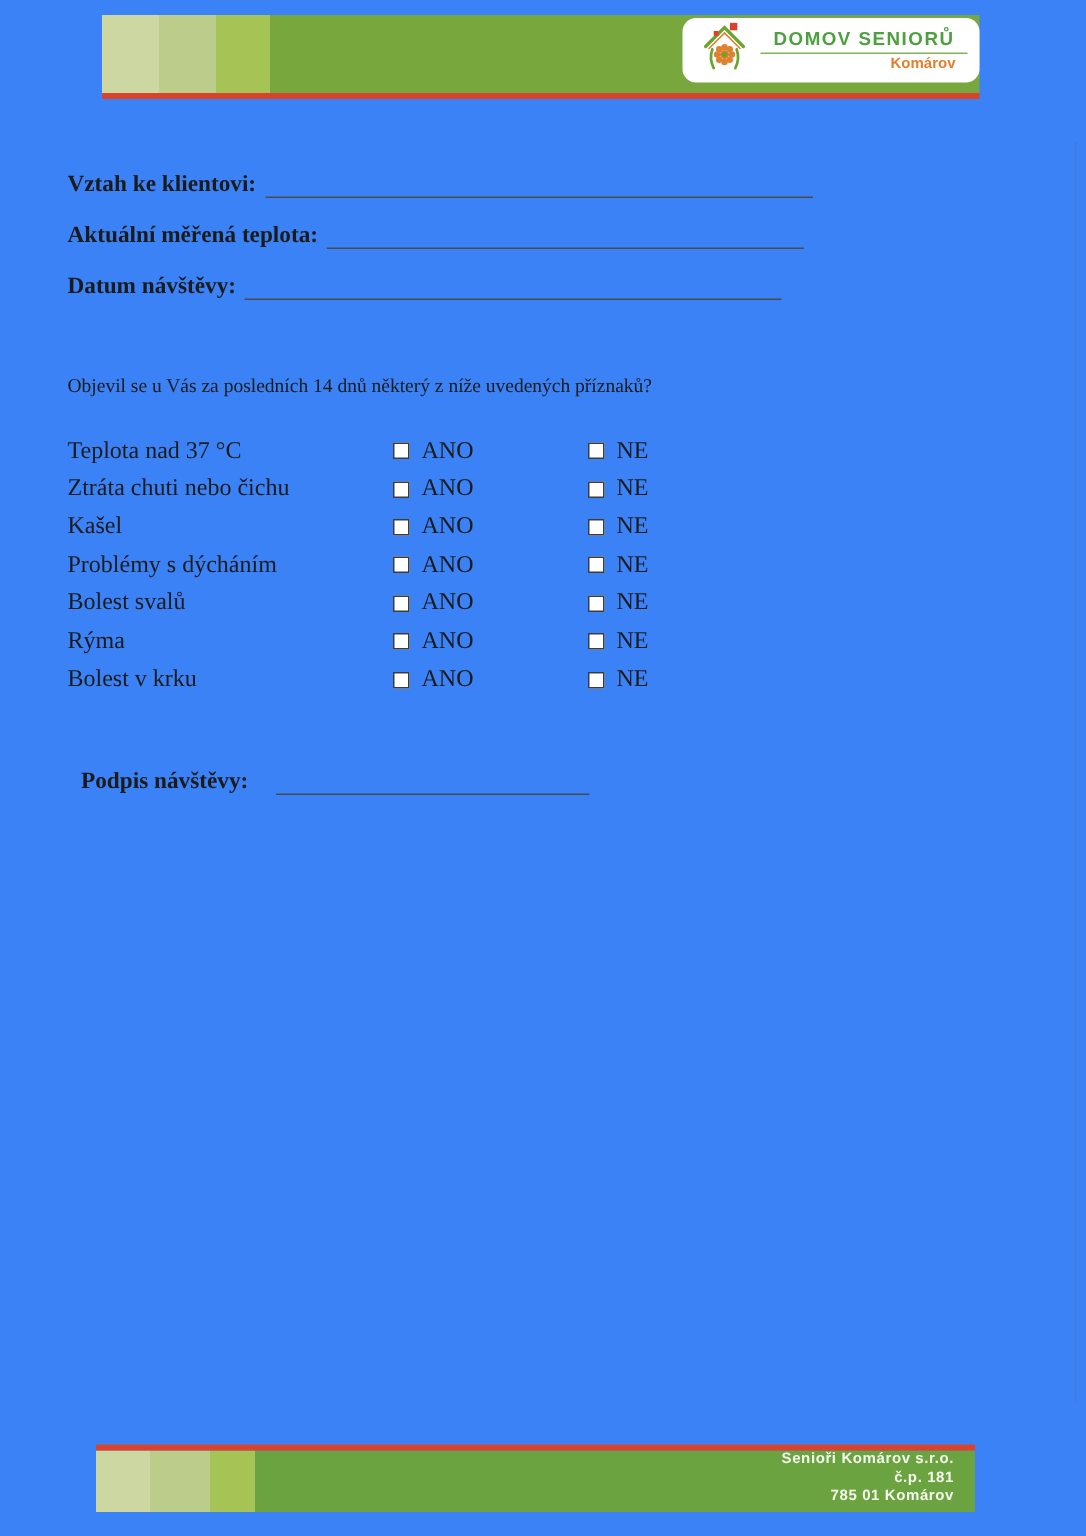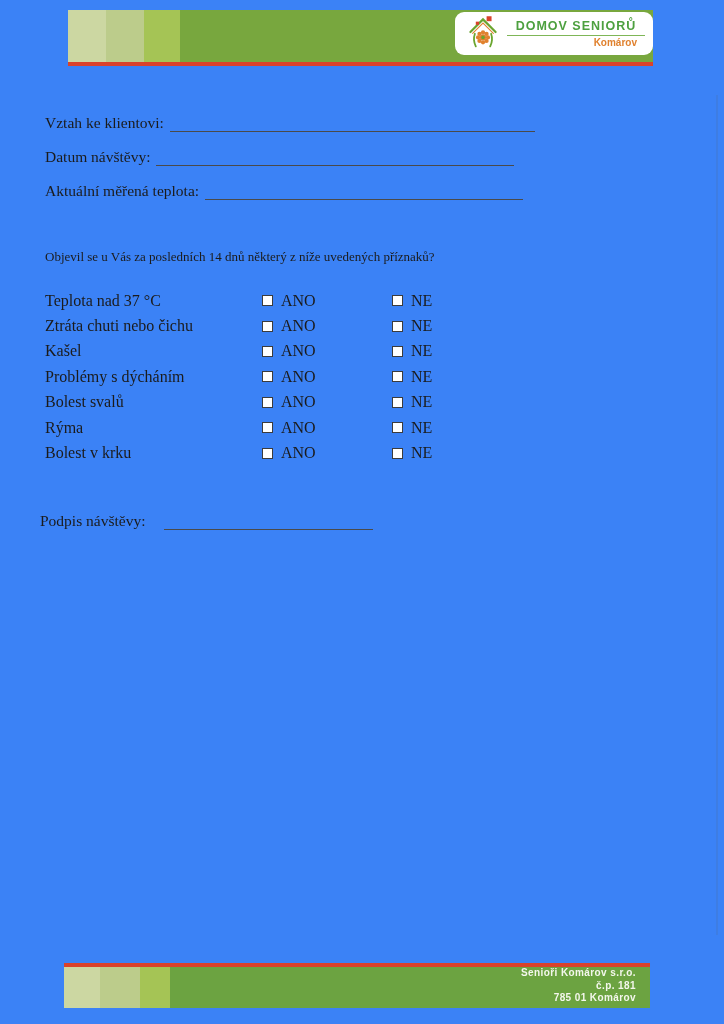--- a/index.html
+++ b/index.html
@@ -36,39 +36,39 @@
     color:#4da03f;width:100%;text-align:center;
   }
   .logo-rule{width:100%;height:1px;background:#7fb657;margin:2px 0 1px;}
   .logo-subtitle{
     font-family:"Liberation Sans", sans-serif;
     font-size:10px;font-weight:bold;color:#e0812e;padding-right:8px;
   }
   
   .fields{position:absolute;left:45px;top:113px;}
   .field-row{display:flex;align-items:flex-end;margin-bottom:15px;height:19px;font-size:15.5px;}
-  .field-label{white-space:nowrap;}
+  .field-label{white-space:nowrap;font-weight:bold;}
   .blank{display:inline-block;border-bottom:1px solid #4a4a4a;height:17px;margin-left:6px;}
   .w1{width:365px;} .w2{width:358px;} .w3{width:318px;} .w4{width:209px;}
   
   .question{position:absolute;left:45px;top:249px;font-size:13px;margin:0;white-space:nowrap;}
   
   .symptoms{position:absolute;left:45px;top:288px;width:420px;}
   .symptom-row{
     display:grid;grid-template-columns:217px 130px 1fr;
     align-items:center;height:25.4px;font-size:16px;
   }
   .opt-cell{display:flex;align-items:center;}
   .checkbox{
     display:inline-block;width:11px;height:11px;
     border:1.3px solid #3c3c3c;margin-right:8px;background:#fff;
     box-sizing:border-box;
   }
   
-  .signature{position:absolute;left:40px;top:511px;display:flex;align-items:flex-end;height:19px;font-size:15.5px;gap:12px;}
+  .signature{position:absolute;left:54px;top:511px;display:flex;align-items:flex-end;height:19px;font-size:15.5px;gap:12px;}
   
   .footer-banner{
     position:absolute;left:64px;top:963px;width:586px;height:41px;
     background:linear-gradient(90deg,
       #ccd7a2 0 36px,
       #bccc8b 36px 76px,
       #a5c455 76px 106px,
       #6ca341 106px 100%);
     border-top:4px solid #d9422b;
     display:flex;justify-content:flex-end;
@@ -121,26 +121,26 @@
       </span>
     </div>
   </div>
 
   <div class="fields">
     <div class="field-row">
       <span class="field-label">Vztah ke klientovi:</span>
       <span class="blank w1"></span>
     </div>
     <div class="field-row">
+      <span class="field-label">Aktuální měřená teplota:</span>
+      <span class="blank w3"></span>
+    </div>
+    <div class="field-row">
       <span class="field-label">Datum návštěvy:</span>
       <span class="blank w2"></span>
-    </div>
-    <div class="field-row">
-      <span class="field-label">Aktuální měřená teplota:</span>
-      <span class="blank w3"></span>
     </div>
   </div>
 
   <p class="question">Objevil se u Vás za posledních 14 dnů některý z níže uvedených příznaků?</p>
 
   <div class="symptoms">
 
     <div class="symptom-row">
       <span>Teplota nad 37 °C</span>
       <span class="opt-cell">

